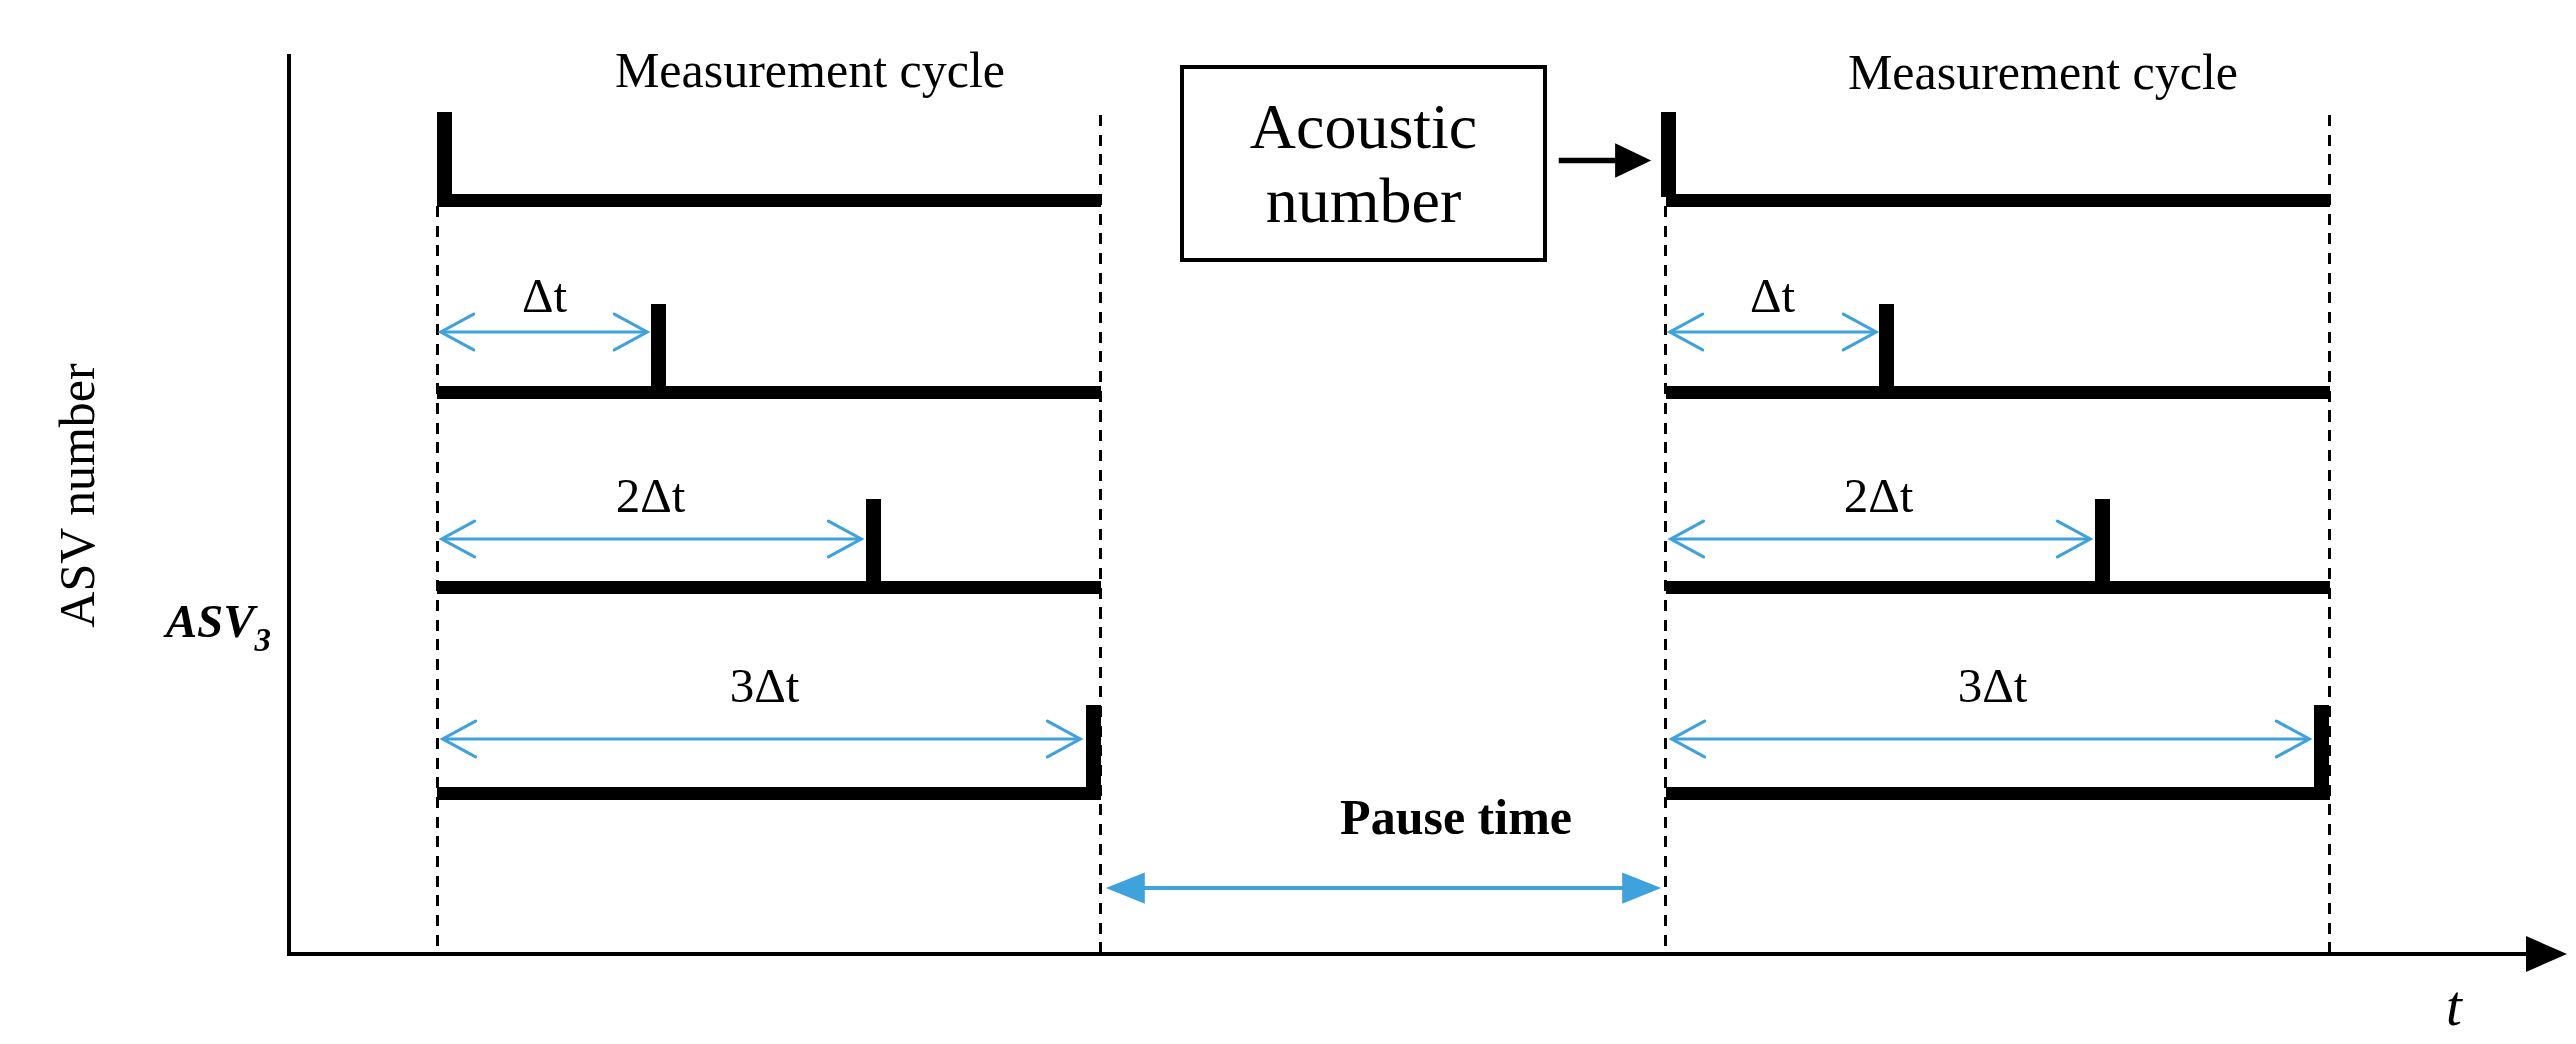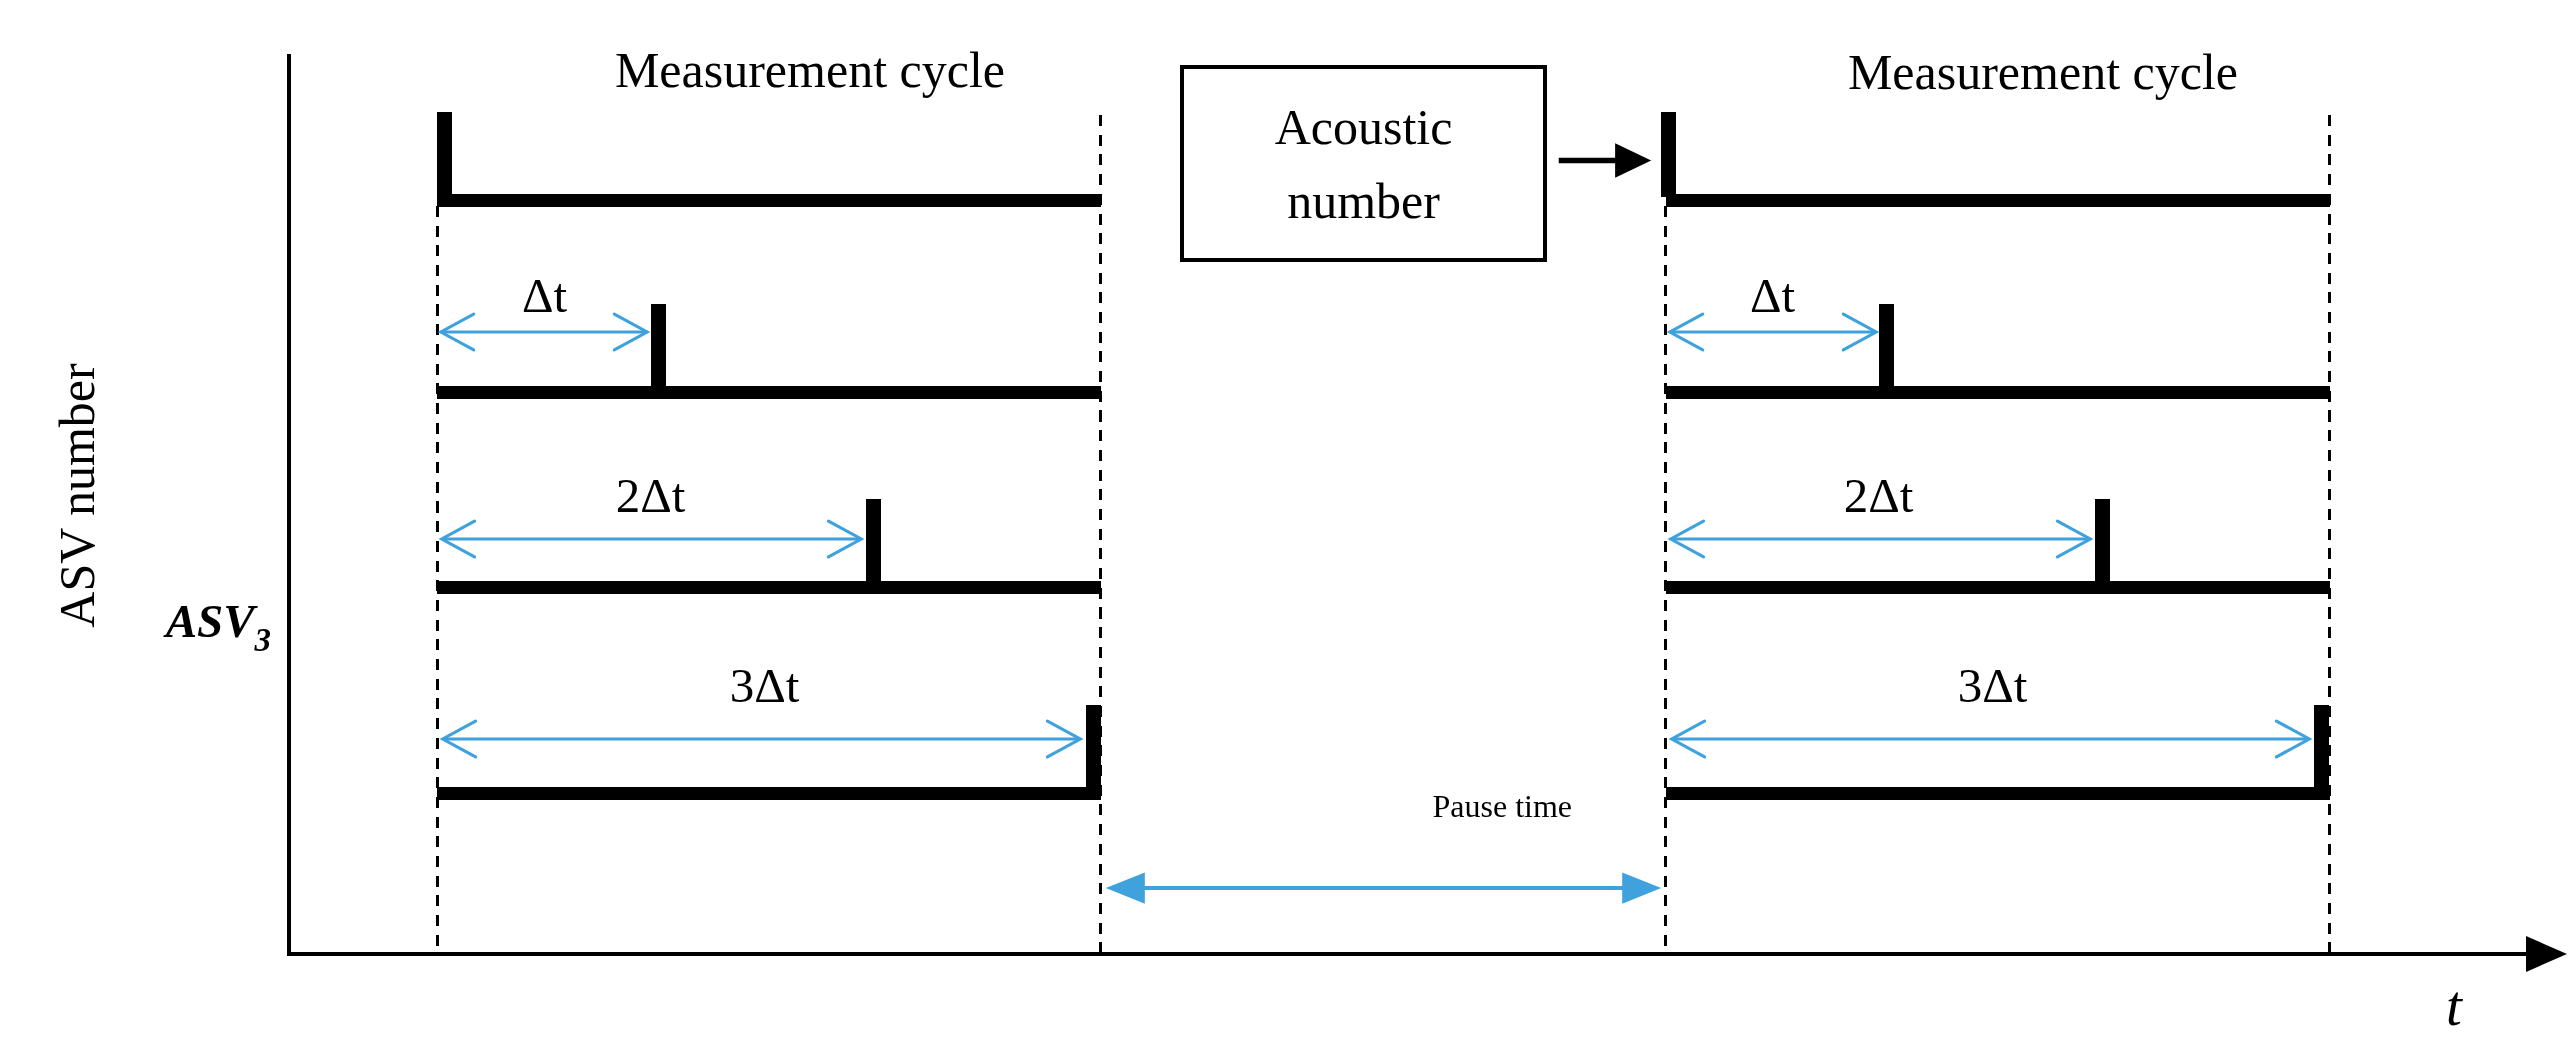--- a/index.html
+++ b/index.html
@@ -20,21 +20,21 @@
   .axis { background:var(--ink); }
   .title{ font-size:50px; text-align:right; white-space:nowrap; }
   .mathlbl{ font-size:49px; text-align:center; white-space:nowrap; }
   .rowlbl{ font-size:47px; font-weight:bold; font-style:italic; text-align:right; white-space:nowrap; }
   .rowlbl sub{ font-size:33px; font-weight:bold; vertical-align:-14px; }
   .ylab { font-size:50px; text-align:center; transform:rotate(-90deg); white-space:nowrap; }
   .tlab { font-size:57px; font-style:italic; text-align:center; }
   .annbox{
     border:4.7px solid var(--ink); background:#ffffff;
     display:flex; flex-direction:column; align-items:center; justify-content:center;
-    font-size:50px; line-height:74px; text-align:center;
+    font-size:64px; line-height:74px; text-align:center;
   }
   .xhead{
     width:0; height:0;
     border-top:18px solid transparent; border-bottom:18px solid transparent;
     border-left:41px solid var(--ink);
   }
   svg .thinline{ stroke:var(--arrow-blue); stroke-width:4; fill:none; }
   svg .thinhead{ stroke:var(--arrow-blue); stroke-width:4; fill:none; stroke-linecap:round; }
   svg .solidline{ stroke:var(--arrow-blue); stroke-width:5; fill:none; }
   svg .solidhead{ fill:var(--arrow-blue); stroke:none; }
@@ -92,21 +92,21 @@
 
   <div class="abs bar" style="left:437px; top:787px; width:664px;"></div>
   <div class="abs pulse" style="left:1086px; top:705px;"></div>
   <svg class="abs" style="left:437px; top:714px;" width="649" height="50" viewBox="0 0 824 64">
     <line class="thinline" x1="4" y1="32" x2="820" y2="32"></line>
     <polyline class="thinhead" points="46,9 4,32 46,55"></polyline>
     <polyline class="thinhead" points="778,9 820,32 778,55"></polyline>
   </svg>
   <div class="abs mathlbl" style="left:666px; top:657px; width:197px; height:61px;">3Δt</div>
 
-  <div class="abs title" style="left:1178px; top:788px; width:394px; height:63px; font-size:32px;">Pause time</div>
+  <div class="abs title" style="left:1178px; top:788px; width:394px; height:63px; font-size:50px;font-weight:bold;">Pause time</div>
   <svg class="abs" style="left:1102px; top:863px;" width="563" height="50" viewBox="0 0 715 64">
     <line class="solidline" x1="40" y1="32" x2="675" y2="32"></line>
     <polygon class="solidhead" points="2,32 52,12 52,52"></polygon>
     <polygon class="solidhead" points="713,32 663,12 663,52"></polygon>
   </svg>
 
   <div class="abs vdash" style="left:1664px; top:206px; height:747px;"></div>
   <div class="abs vdash" style="left:2328px; top:115px; height:838px;"></div>
 
   <div class="abs bar" style="left:1666px; top:194px; width:664px;"></div>

